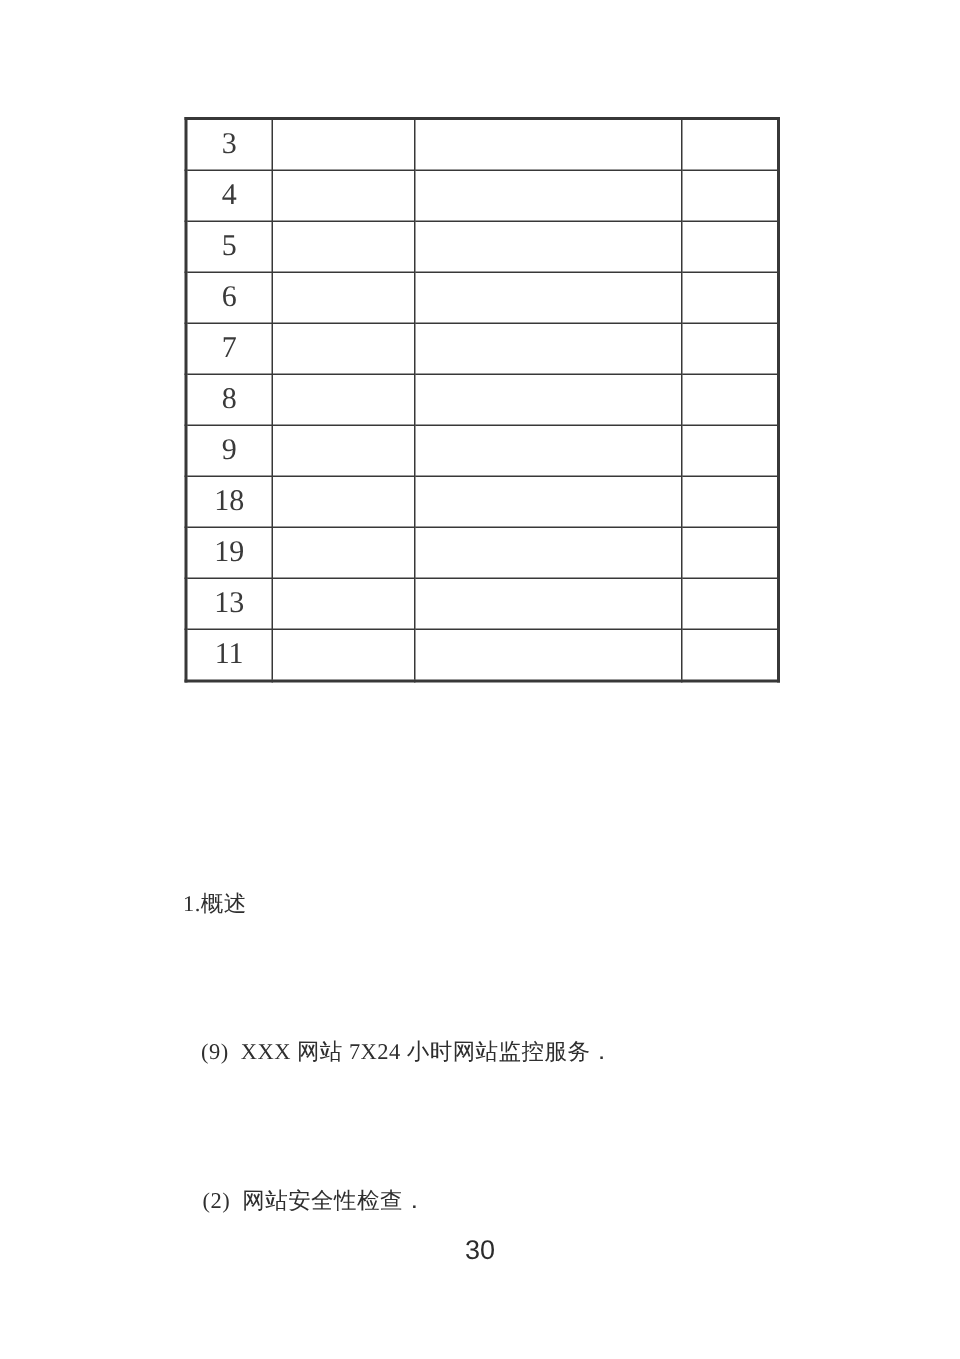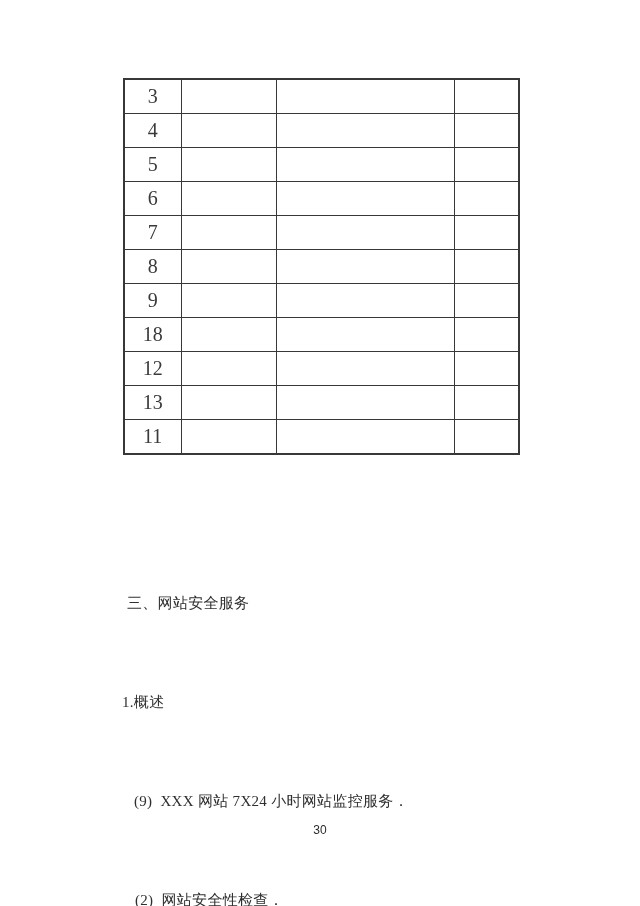--- a/index.html
+++ b/index.html
@@ -51,21 +51,21 @@
   .i38 { padding-left: 38px; }
 
   
   .pageno {
     position: absolute;
     top: 823px;
     left: 0;
     width: 640px;
     text-align: center;
     font-family: "Liberation Sans", "DejaVu Sans", sans-serif;
-    font-size: 12px;
+    font-size: 18px;
     color: #2b2b2b;
   }
 </style>
 </head>
 <body>
 
 <div class="page">
 
   <table class="grid">
     <colgroup>
@@ -117,42 +117,41 @@
           <td></td>
           <td></td>
         </tr>
       <tr>
           <td>18</td>
           <td></td>
           <td></td>
           <td></td>
         </tr>
       <tr>
-          <td>12</td>
+          <td>19</td>
           <td></td>
           <td></td>
           <td></td>
         </tr>
       <tr>
           <td>13</td>
           <td></td>
           <td></td>
           <td></td>
         </tr>
       <tr>
           <td>11</td>
           <td></td>
           <td></td>
           <td></td>
         </tr>
     </tbody>
   </table>
 
   <div class="textblock">
-    <div class="line i30">三、网站安全服务</div>
     <div class="line i25">1.概述</div>
     <div class="line i37">(9)  XXX 网站 7X24 小时网站监控服务．</div>
     <div class="line i38">(2)  网站安全性检查．</div>
     
     
     
     
     
   </div>
 

